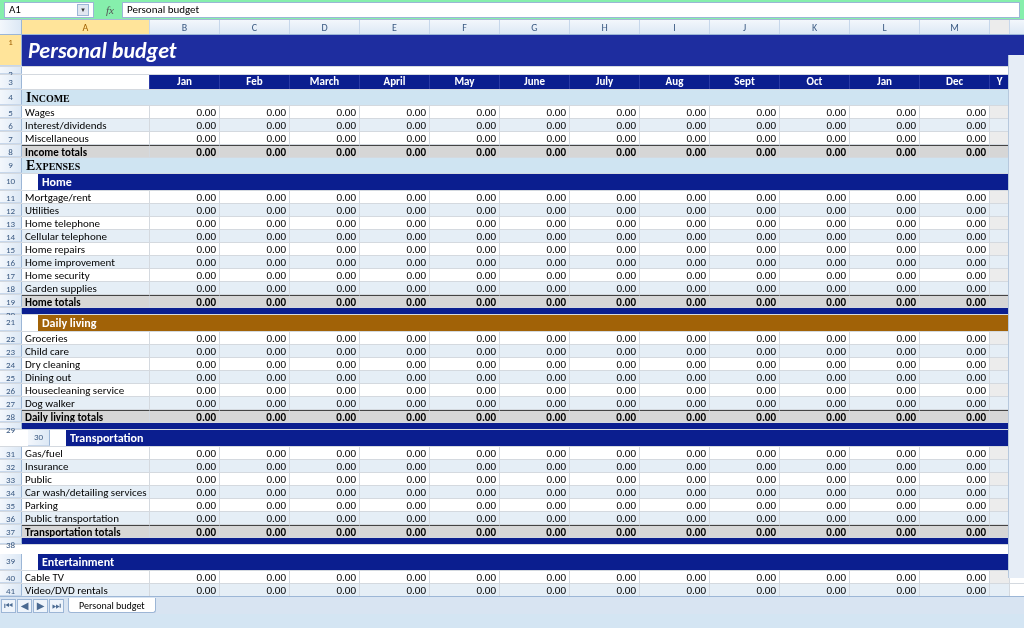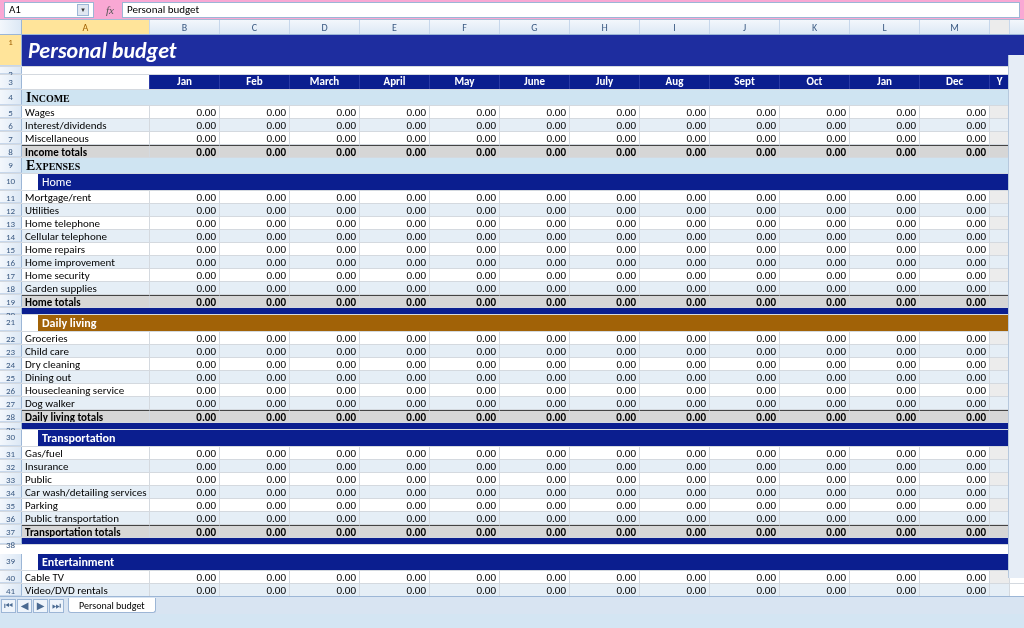--- a/index.html
+++ b/index.html
@@ -8,21 +8,21 @@
   font-size: 11px;
   background: #d4e5f3;
   overflow: hidden;
   width: 1024px;
   height: 628px;
   position: relative;
 }
 .formula-bar {
   display: flex;
   align-items: center;
-  background: #f9a8d4;
+  background: #86efac;
   border-bottom: 1px solid #a5b9d4;
   height: 20px;
   padding: 0 4px;
 }
 .name-box {
   width: 90px;
   height: 16px;
   background: #fff;
   border: 1px solid #9cb6d6;
   font-size: 11px;
@@ -316,21 +316,21 @@
         <div class="cell cM">0.00</div>
         <div class="cell cM">0.00</div>
         <div class="cell cEnd"></div>
       </div>
       <div class="row section-hdr" style="height: 16px;">
         <div class="row-num">9</div>
         <div class="cell-span " style="width: 988px; background: rgb(207, 228, 242); font-family: &quot;Times New Roman&quot;, serif; font-weight: bold; font-variant: small-caps; font-size: 14px; padding: 0px 4px;">Expenses</div>
       </div>
       <div class="row sub-hdr" style="height: 17px;">
         <div class="row-num">10</div>
-        <div class="cell-span " style="width: 988px; background: rgb(11, 30, 143); color: rgb(255, 255, 255); font-weight: normal; font-size: 12px; padding: 0px 4px;">Home</div>
+        <div class="cell-span " style="width: 988px; background: rgb(11, 30, 143); color: rgb(255, 255, 255); font-weight: bold; font-size: 12px; padding: 0px 4px;">Home</div>
       </div>
       <div class="row data-row">
         <div class="row-num">11</div>
         <div class="cell cA lbl">Mortgage/rent</div>
         <div class="cell cM">0.00</div>
         <div class="cell cM">0.00</div>
         <div class="cell cM">0.00</div>
         <div class="cell cM">0.00</div>
         <div class="cell cM">0.00</div>
         <div class="cell cM">0.00</div>
@@ -602,21 +602,21 @@
         <div class="cell cM">0.00</div>
         <div class="cell cM">0.00</div>
         <div class="cell cM">0.00</div>
         <div class="cell cM">0.00</div>
         <div class="cell cEnd"></div>
       </div>
       <div class="row spacer-row" style="height: 7px;">
         <div class="row-num">29</div>
         <div class="cell-span " style="width: 988px; background: rgb(11, 30, 143);"></div>
       </div>
-      <div class="row sub-hdr" style="height: 17px;">
+      <div class="row sub-hdr" style="height: 17px; padding-left: 28px;">
         <div class="row-num">30</div>
         <div class="cell-span " style="width: 988px; background: rgb(11, 30, 143); color: rgb(255, 255, 255); font-weight: bold; font-size: 12px; padding: 0px 4px;">Transportation</div>
       </div>
       <div class="row data-row">
         <div class="row-num">31</div>
         <div class="cell cA lbl">Gas/fuel</div>
         <div class="cell cM">0.00</div>
         <div class="cell cM">0.00</div>
         <div class="cell cM">0.00</div>
         <div class="cell cM">0.00</div>

